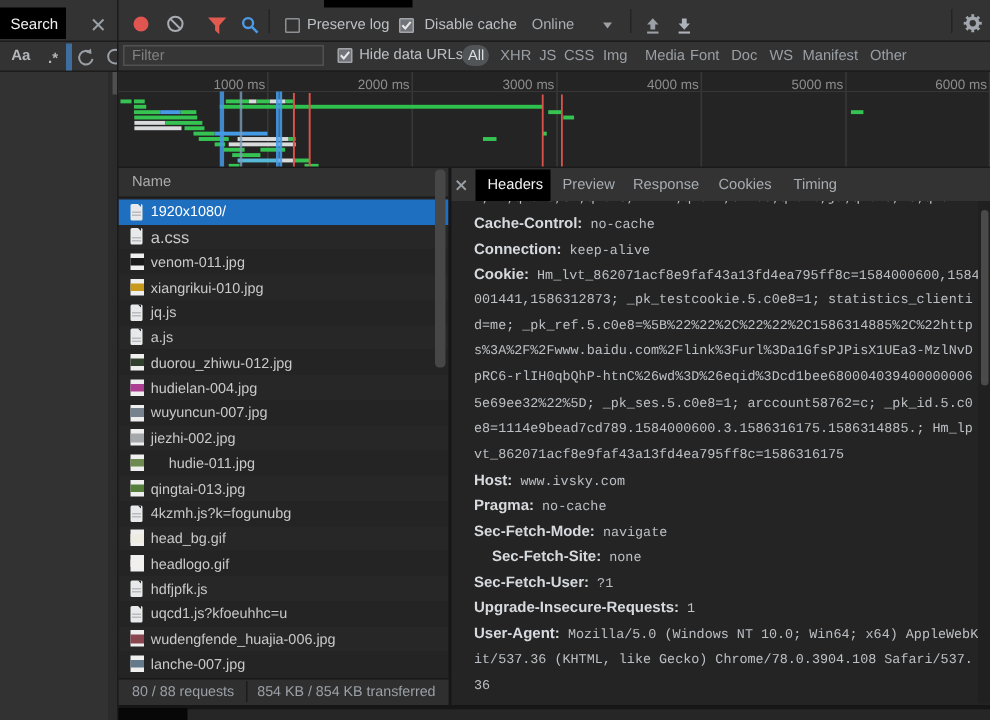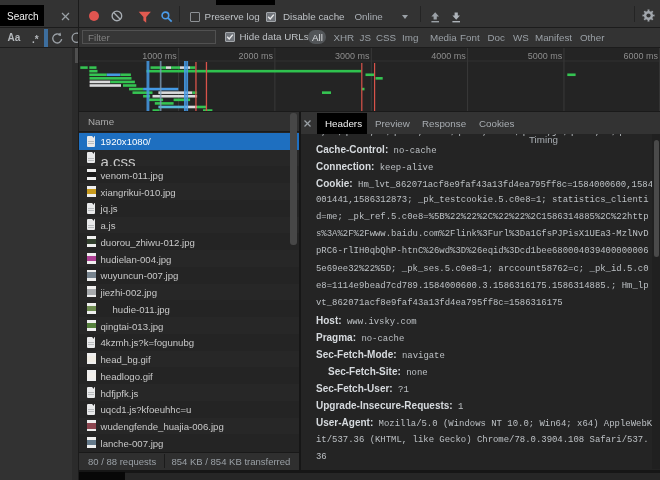--- a/index.html
+++ b/index.html
@@ -145,21 +145,21 @@
     <div class="abs" style="left:86.5px;top:135.6px;width:8.6px;height:11px;background:#e8e9ea;border-radius:1px;"></div>
     <div class="abs" style="left:88px;top:140.80px;width:5.6px;height:1px;background:#b9bcbe;"></div>
     <div class="abs" style="left:88px;top:143.00px;width:5.6px;height:1px;background:#b9bcbe;"></div>
     <div class="abs" style="left:92.3px;top:135.6px;width:0;height:0;border-top:2.8px solid #1e6fc0;border-left:2.8px solid transparent;"></div>
     <div class="abs txt" style="left:100.5px;top:136.3px;font-size:9.6px;color:#ffffff;">1920x1080/</div>
     <div class="abs" style="left:79px;top:149.65px;width:220px;height:16.75px;background:#272727;"></div>
     <div class="abs" style="left:86.5px;top:152.35px;width:8.6px;height:11px;background:#e8e9ea;border-radius:1px;"></div>
     <div class="abs" style="left:88px;top:157.55px;width:5.6px;height:1px;background:#b9bcbe;"></div>
     <div class="abs" style="left:88px;top:159.75px;width:5.6px;height:1px;background:#b9bcbe;"></div>
     <div class="abs" style="left:92.3px;top:152.35px;width:0;height:0;border-top:2.8px solid #272727;border-left:2.8px solid transparent;"></div>
-    <div class="abs txt" style="left:100.5px;top:153.05px;font-size:15px;color:#c9c9c9;">a.css</div>
+    <div class="abs txt" style="left:100.5px;top:153.05px;font-size:11px;color:#c9c9c9;">a.css</div>
     <div class="abs" style="left:79px;top:166.4px;width:220px;height:16.75px;background:#242424;"></div>
     <div class="abs" style="left:86.5px;top:169.1px;width:9px;height:11px;background:#efefef;"></div>
     <div class="abs" style="left:86.5px;top:171.9px;width:9px;height:5.4px;background:#1a1a1a;"></div>
     <div class="abs txt" style="left:100.5px;top:169.8px;font-size:9.6px;color:#c9c9c9;">venom-011.jpg</div>
     <div class="abs" style="left:79px;top:183.15px;width:220px;height:16.75px;background:#272727;"></div>
     <div class="abs" style="left:86.5px;top:185.85px;width:9px;height:11px;background:#efefef;"></div>
     <div class="abs" style="left:86.5px;top:188.65px;width:9px;height:5.4px;background:#c79a1e;"></div>
     <div class="abs txt" style="left:100.5px;top:186.55px;font-size:9.6px;color:#c9c9c9;">xiangrikui-010.jpg</div>
     <div class="abs" style="left:79px;top:199.9px;width:220px;height:16.75px;background:#242424;"></div>
     <div class="abs" style="left:86.5px;top:202.6px;width:8.6px;height:11px;background:#e8e9ea;border-radius:1px;"></div>
@@ -245,21 +245,21 @@
 <div class="abs" style="left:301px;top:112px;width:359px;height:22px;background:#333333;"></div>
 <svg class="abs" style="left:302.5px;top:118.5px;" width="9" height="9" viewBox="0 0 9 9">
   <line x1="1.5" y1="1.5" x2="7.5" y2="7.5" stroke="#9aa0a6" stroke-width="1.2"></line>
   <line x1="7.5" y1="1.5" x2="1.5" y2="7.5" stroke="#9aa0a6" stroke-width="1.2"></line>
 </svg>
 <div class="abs" style="left:316.5px;top:113px;width:50px;height:21px;background:#000;"></div>
 <div class="abs txt" style="left:325px;top:118px;font-size:9.8px;color:#f2f2f2;">Headers</div>
 <div class="abs txt" style="left:375px;top:118px;font-size:9.8px;color:#a8adb2;">Preview</div>
 <div class="abs txt" style="left:422px;top:118px;font-size:9.8px;color:#a8adb2;">Response</div>
 <div class="abs txt" style="left:479px;top:118px;font-size:9.8px;color:#a8adb2;">Cookies</div>
-<div class="abs txt" style="left:529px;top:134px;font-size:9.8px;color:#a8adb2;">Timing</div>
+<div class="abs txt" style="left:529px;top:118px;font-size:9.8px;color:#a8adb2;">Timing</div>
 
 <div id="hdrs" class="abs" style="left:301px;top:134px;width:359px;height:335px;overflow:hidden;">
     <div class="abs txt" style="left:15px;top:-7.300000000000011px;font-size:8.95px;font-family:'Liberation Mono',monospace;color:#bcc0c4;">N,zh;q=0.9,en;q=0.8,zh-TW;q=0.7,en-US;q=0.6,ja;q=0.5,ko;q=0.4</div>
     <div class="abs txt" style="left:15px;top:9.799999999999983px;font-size:8.95px;font-family:'Liberation Mono',monospace;color:#bcc0c4;"><span style="font-family:'Liberation Sans',sans-serif;font-size:10px;font-weight:bold;color:#d6dade;">Cache-Control:</span> no-cache</div>
     <div class="abs txt" style="left:15px;top:26.899999999999977px;font-size:8.95px;font-family:'Liberation Mono',monospace;color:#bcc0c4;"><span style="font-family:'Liberation Sans',sans-serif;font-size:10px;font-weight:bold;color:#d6dade;">Connection:</span> keep-alive</div>
     <div class="abs txt" style="left:15px;top:44px;font-size:8.95px;font-family:'Liberation Mono',monospace;color:#bcc0c4;"><span style="font-family:'Liberation Sans',sans-serif;font-size:10px;font-weight:bold;color:#d6dade;">Cookie:</span> Hm_lvt_862071acf8e9faf43a13fd4ea795ff8c=1584000600,1584</div>
     <div class="abs txt" style="left:15px;top:61.099999999999994px;font-size:8.95px;font-family:'Liberation Mono',monospace;color:#bcc0c4;">001441,1586312873; _pk_testcookie.5.c0e8=1; statistics_clienti</div>
     <div class="abs txt" style="left:15px;top:78.19999999999999px;font-size:8.95px;font-family:'Liberation Mono',monospace;color:#bcc0c4;">d=me; _pk_ref.5.c0e8=%5B%22%22%2C%22%22%2C1586314885%2C%22http</div>
     <div class="abs txt" style="left:15px;top:95.30000000000001px;font-size:8.95px;font-family:'Liberation Mono',monospace;color:#bcc0c4;">s%3A%2F%2Fwww.baidu.com%2Flink%3Furl%3Da1GfsPJPisX1UEa3-MzlNvD</div>
     <div class="abs txt" style="left:15px;top:112.4px;font-size:8.95px;font-family:'Liberation Mono',monospace;color:#bcc0c4;">pRC6-rlIH0qbQhP-htnC%26wd%3D%26eqid%3Dcd1bee680004039400000006</div>

